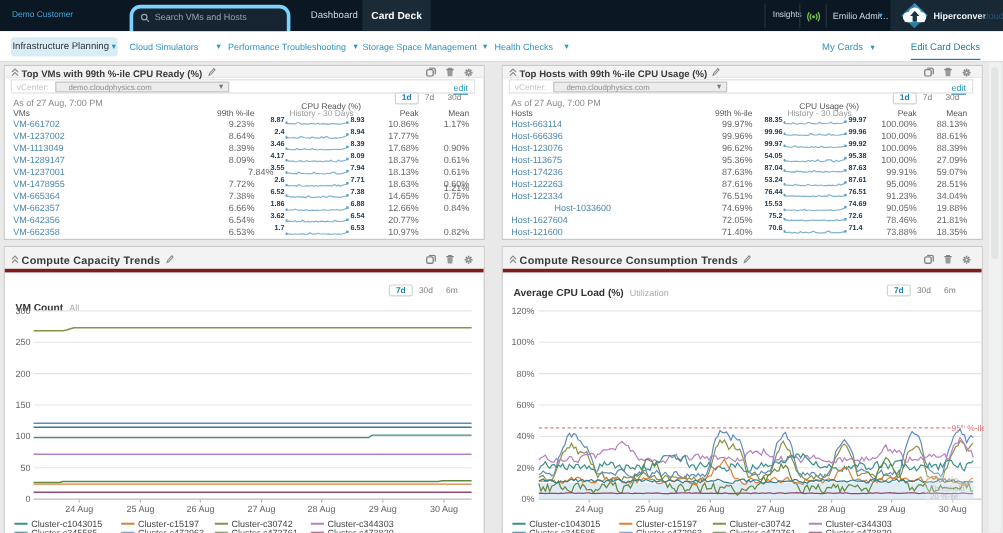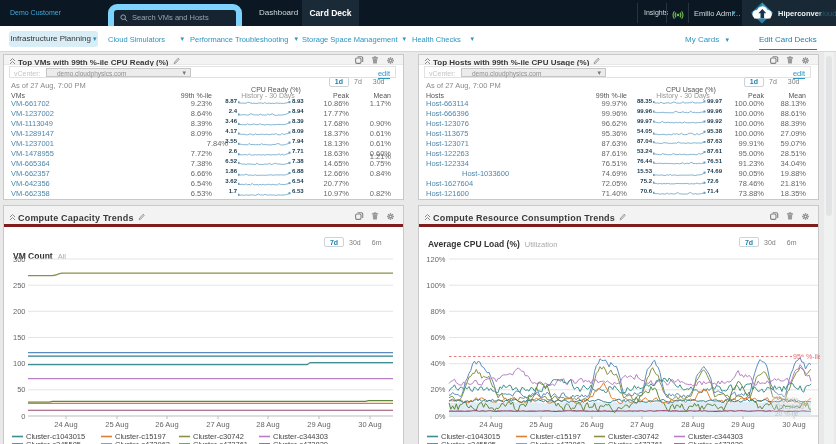--- a/index.html
+++ b/index.html
@@ -1,20 +1,20 @@
 <!DOCTYPE html>
 <html><head><meta charset="utf-8"><style>
 *{margin:0;padding:0;box-sizing:border-box;}
 html,body{width:836px;height:444px;overflow:hidden;background:#e9e9e9;font-family:"Liberation Sans",sans-serif;}
 #root{position:relative;width:836px;height:444px;}
 
 #topbar{position:absolute;left:0;top:0;width:836px;height:26px;background:#0b1824;}
 #topbar .sep{position:absolute;top:3px;height:20px;width:1px;background:#26343f;}
 .tb-demo{position:absolute;left:10px;top:9px;font-size:7px;color:#3fa9dc;}
-.searchpill{position:absolute;left:108px;top:4px;width:134px;height:34px;background:#152430;border:6px solid #7dd3fc;border-radius:9px;color:#96a4ad;font-size:7.5px;line-height:15px;padding-left:18px;}
+.searchpill{position:absolute;left:108px;top:4px;width:134px;height:34px;background:#152430;border:3px solid #7dd3fc;border-radius:9px;color:#96a4ad;font-size:7.5px;line-height:15px;padding-left:18px;}
 .dashlbl{position:absolute;left:259px;top:8px;font-size:8px;color:#cfd7dc;}
 .cdtab{position:absolute;left:302px;top:0;width:57px;height:26px;background:#1a2a36;color:#fff;font-size:8.5px;font-weight:bold;text-align:center;line-height:26px;}
 .insights{position:absolute;left:644px;top:9px;font-size:7px;color:#cfd7dc;}
 .bcast{position:absolute;left:671px;top:7px;}
 .emilio{position:absolute;left:694px;top:9px;font-size:7.5px;color:#cfd7dc;}
 .ecaret{position:absolute;left:732px;top:9px;font-size:7px;color:#3fa9dc;}
 .logoblk{position:absolute;left:742px;top:0;width:94px;height:26px;background:#182835;}
 
 #navbar{position:absolute;left:0;top:26px;width:836px;height:26px;background:#fff;border-bottom:1px solid #d6d6d6;}
 .navpill{position:absolute;left:9px;top:5px;width:89px;height:16px;background:#d9edf6;border-radius:3px;font-size:8px;color:#333;line-height:16px;text-align:center;}
@@ -340,21 +340,21 @@
 <div class="cell num" style="left:148px;top:74.0px;width:60px;">95.36%</div>
 <div class="cell slab" style="left:202px;top:73.0px;width:31px;text-align:right;">54.05</div>
 <svg class="spark" style="left:234px;top:74.5px;" width="53" height="8" viewBox="0 0 53 8">
         <path d="M0.0,3.5 L1.6,4.3 L3.2,4.1 L4.7,4.4 L6.3,4.7 L7.9,4.4 L9.5,4.4 L11.0,4.3 L12.6,4.8 L14.2,4.8 L15.8,4.2 L17.3,4.7 L18.9,4.7 L20.5,3.6 L22.1,4.4 L23.6,3.7 L25.2,4.3 L26.8,4.4 L28.4,3.2 L29.9,4.4 L31.5,4.7 L33.1,4.6 L34.7,4.2 L36.2,3.3 L37.8,3.3 L39.4,3.3 L41.0,4.7 L42.5,4.7 L44.1,3.5 L45.7,4.7 L47.3,4.0 L48.8,3.5 L50.4,3.0 L52.0,1.7" fill="none" stroke="#82b3d0" stroke-width="1"></path>
         <rect x="-0.5" y="2.5" width="2" height="2" fill="#5e9cc4"></rect>
         <rect x="50.5" y="0.7" width="2" height="2" fill="#5e9cc4"></rect>
       </svg>
 <div class="cell slab" style="left:288px;top:73.0px;width:26px;">95.38</div>
 <div class="cell num" style="left:299px;top:74.0px;width:46px;">100.00%</div>
 <div class="cell num" style="left:344px;top:74.0px;width:43px;">27.09%</div>
-<div class="cell link" style="left:7px;top:84.0px;">Host-123071</div>
+<div class="cell link" style="left:7px;top:84.0px;">Host-174236</div>
 <div class="cell num" style="left:148px;top:84.0px;width:60px;">87.63%</div>
 <div class="cell slab" style="left:202px;top:83.0px;width:31px;text-align:right;">87.04</div>
 <svg class="spark" style="left:234px;top:84.5px;" width="53" height="8" viewBox="0 0 53 8">
         <path d="M0.0,2.1 L1.6,2.8 L3.2,3.1 L4.7,3.0 L6.3,3.4 L7.9,3.3 L9.5,3.4 L11.0,2.4 L12.6,3.0 L14.2,2.9 L15.8,3.4 L17.3,3.3 L18.9,3.4 L20.5,3.2 L22.1,2.9 L23.6,3.4 L25.2,2.0 L26.8,2.8 L28.4,3.2 L29.9,2.9 L31.5,3.2 L33.1,3.4 L34.7,2.9 L36.2,3.0 L37.8,3.4 L39.4,3.1 L41.0,2.8 L42.5,2.9 L44.1,3.2 L45.7,2.9 L47.3,3.2 L48.8,3.0 L50.4,2.3 L52.0,2.0" fill="none" stroke="#82b3d0" stroke-width="1"></path>
         <rect x="-0.5" y="1.1" width="2" height="2" fill="#5e9cc4"></rect>
         <rect x="50.5" y="1.0" width="2" height="2" fill="#5e9cc4"></rect>
       </svg>
 <div class="cell slab" style="left:288px;top:83.0px;width:26px;">87.63</div>
 <div class="cell num" style="left:299px;top:84.0px;width:46px;">99.91%</div>
 <div class="cell num" style="left:344px;top:84.0px;width:43px;">59.07%</div>

